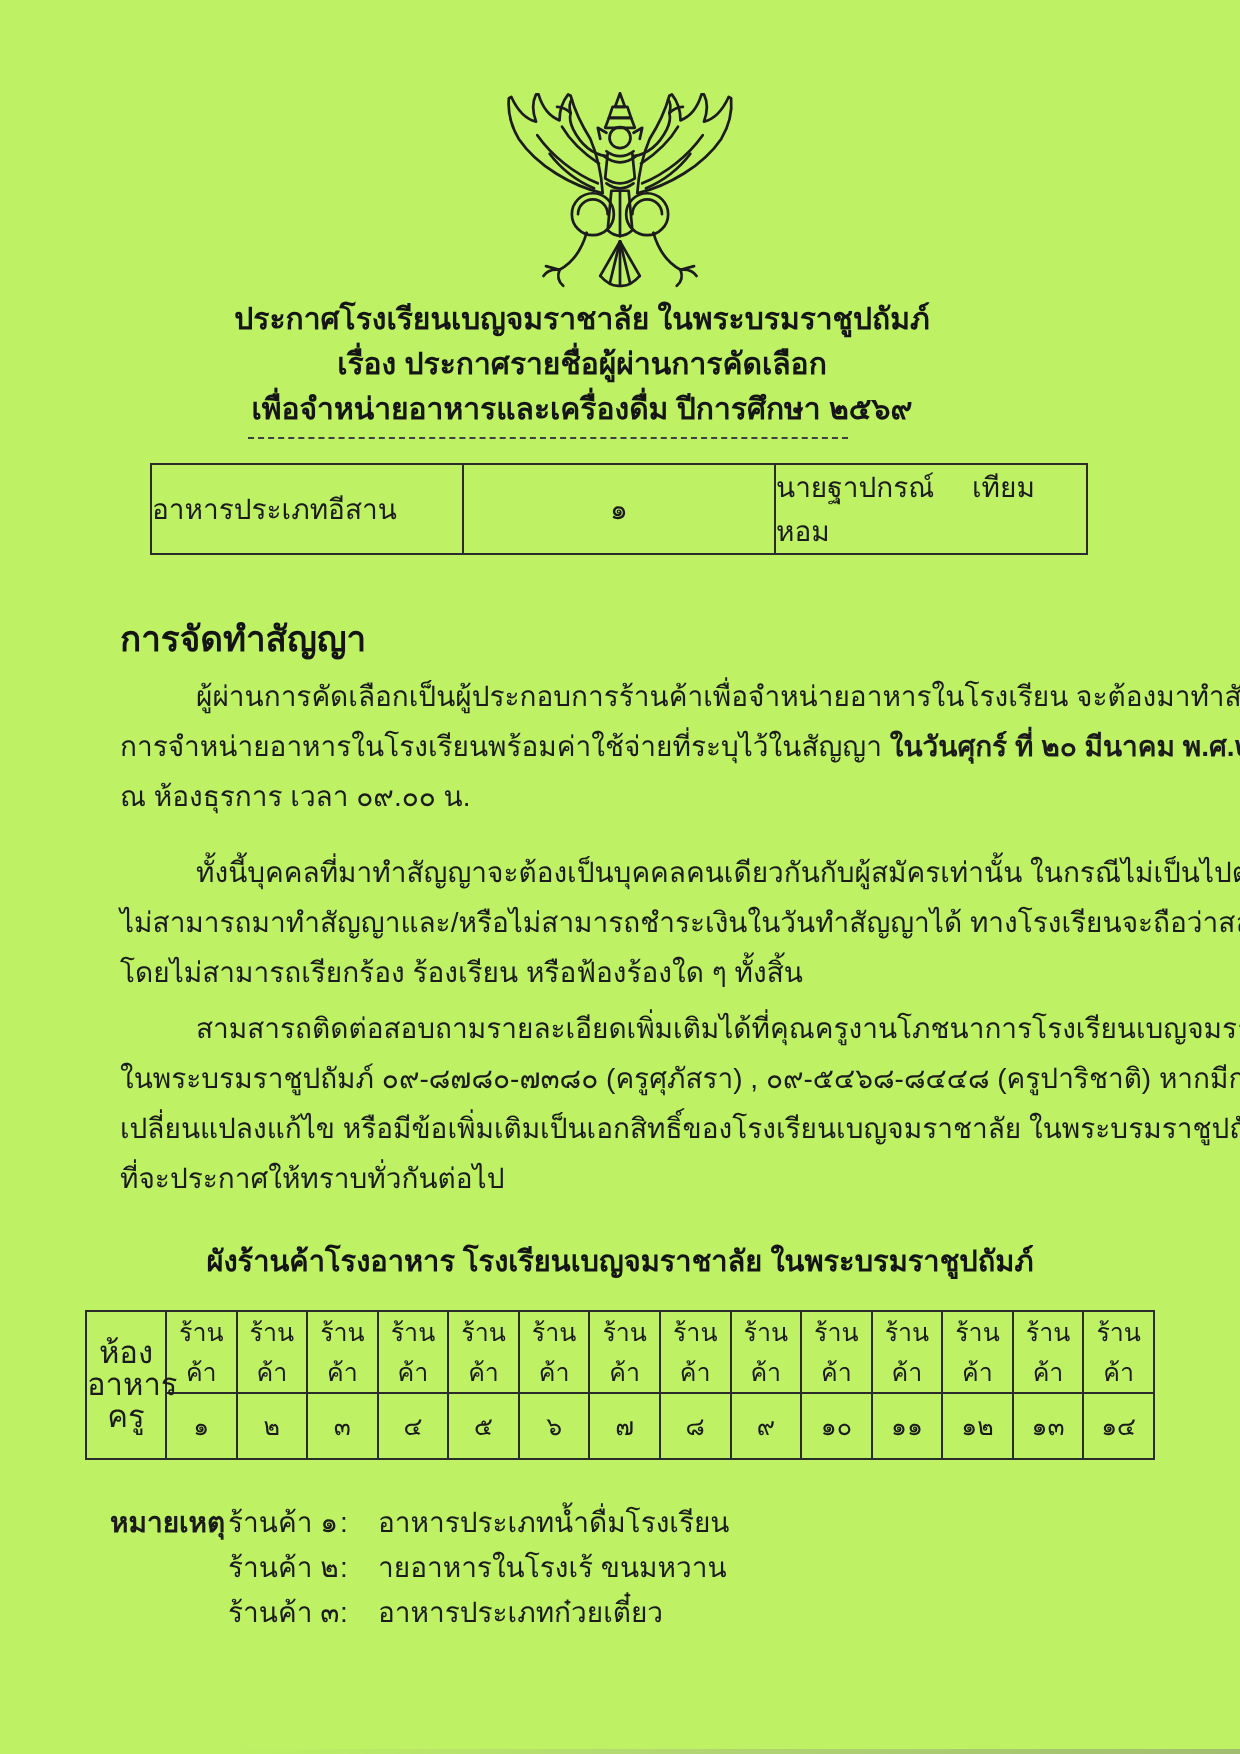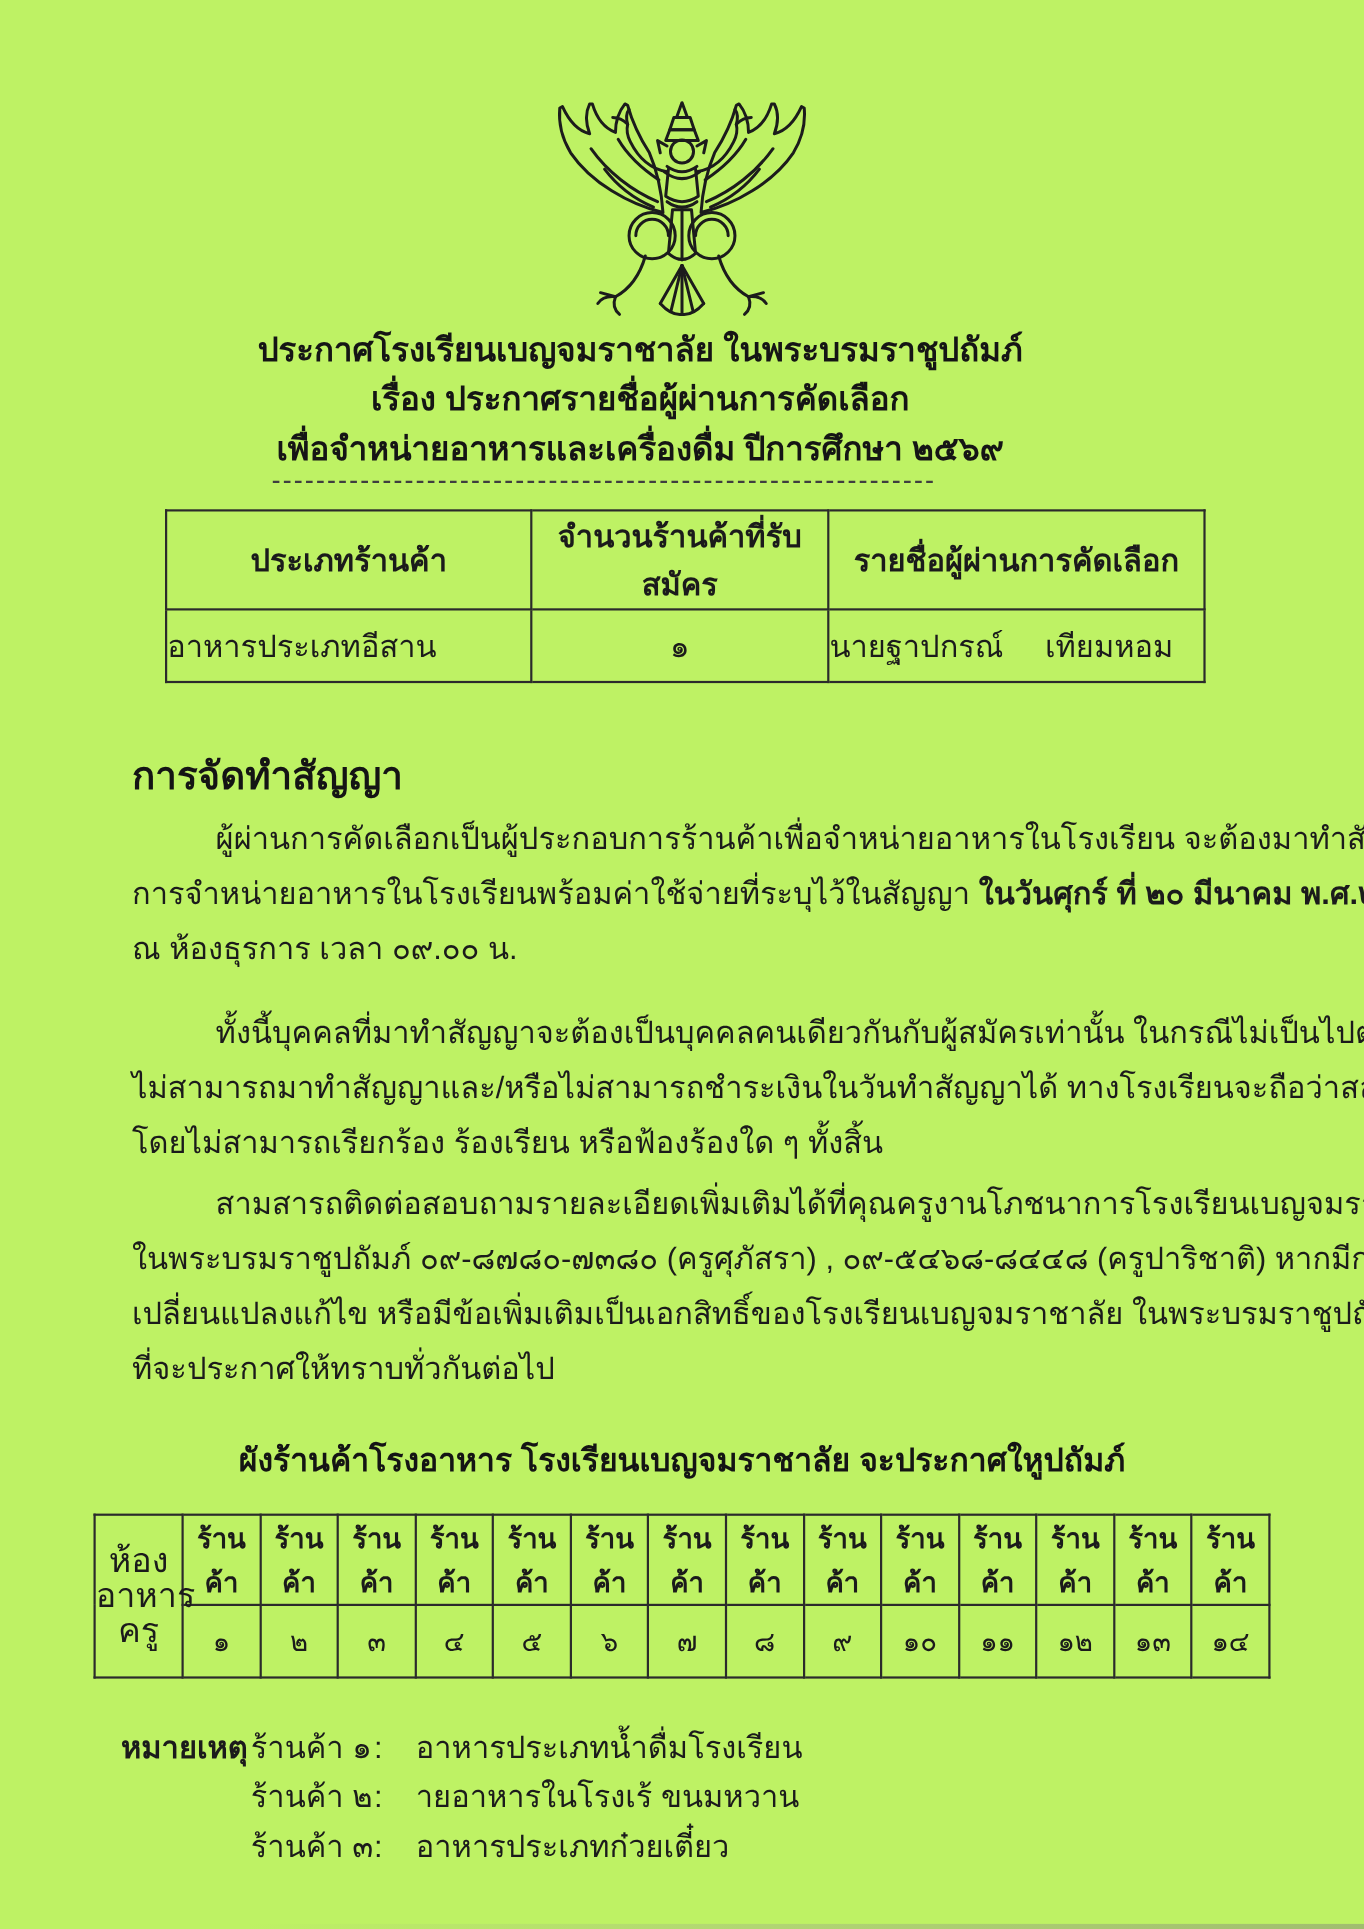--- a/index.html
+++ b/index.html
@@ -76,21 +76,21 @@
   table.layout-table {
     margin:26px 0 0 85px;
     border-collapse:collapse;
     table-layout:fixed;
     width:1070px;
     font-size:25px;
     text-align:center;
   }
   table.layout-table th, table.layout-table td { border:2px solid #2b2b2b; padding:0; }
   td.corner { width:78px; line-height:32px; font-size:31px; }
-  table.layout-table th { font-weight:bold; height:38px; }
+  table.layout-table th { font-weight:normal; height:38px; }
   td.shop-num { height:64px; }
 
   
   .notes { margin:40px 0 0 110px; font-size:28px; }
   .note-row {
     display:grid;
     grid-template-columns:118px 112px 38px auto;
     line-height:45px;
     align-items:baseline;
   }
@@ -165,25 +165,20 @@
 
   <div class="title-block">
     <div>ประกาศโรงเรียนเบญจมราชาลัย ในพระบรมราชูปถัมภ์</div>
     <div>เรื่อง ประกาศรายชื่อผู้ผ่านการคัดเลือก</div>
     <div>เพื่อจำหน่ายอาหารและเครื่องดื่ม ปีการศึกษา ๒๕๖๙</div>
   </div>
   <div class="dashed-sep"></div>
 
   <table class="sel-table">
     <tbody>
-        <tr>
-      <th style="width:330px">ประเภทร้านค้า</th>
-      <th style="width:268px">จำนวนร้านค้าที่รับสมัคร</th>
-      <th style="width:340px">รายชื่อผู้ผ่านการคัดเลือก</th>
-    </tr>
     <tr>
       <td class="sel-category">อาหารประเภทอีสาน</td>
       <td class="sel-count">๑</td>
       <td class="sel-winner"><span class="winner-first">นายฐาปกรณ์</span><span>เทียมหอม</span></td>
     </tr>
   </tbody>
     </table>
 
   <div class="section-heading">การจัดทำสัญญา</div>
   <div class="para">
@@ -197,21 +192,21 @@
     <div class="line">โดยไม่สามารถเรียกร้อง ร้องเรียน หรือฟ้องร้องใด ๆ ทั้งสิ้น</div>
   </div>
 
   <div class="para">
     <div class="line indent">สามสารถติดต่อสอบถามรายละเอียดเพิ่มเติมได้ที่คุณครูงานโภชนาการโรงเรียนเบญจมราชาลัย</div>
     <div class="line">ในพระบรมราชูปถัมภ์ ๐๙-๘๗๘๐-๗๓๘๐ (ครูศุภัสรา) , ๐๙-๕๔๖๘-๘๔๔๘ (ครูปาริชาติ) หากมีการ</div>
     <div class="line">เปลี่ยนแปลงแก้ไข หรือมีข้อเพิ่มเติมเป็นเอกสิทธิ์ของโรงเรียนเบญจมราชาลัย ในพระบรมราชูปถัมภ์</div>
     <div class="line">ที่จะประกาศให้ทราบทั่วกันต่อไป</div>
   </div>
 
-  <div class="layout-title">ผังร้านค้าโรงอาหาร โรงเรียนเบญจมราชาลัย จะประกาศใหูปถัมภ์</div>
+  <div class="layout-title">ผังร้านค้าโรงอาหาร โรงเรียนเบญจมราชาลัย ในพระบรมราชูปถัมภ์</div>
 
   <table class="layout-table">
     <tbody>
         <tr>
       <td class="corner" rowspan="2">
         <div>ห้อง</div>
         <div>อาหาร</div>
         <div>ครู</div>
       </td>
       <th>ร้านค้า</th>

